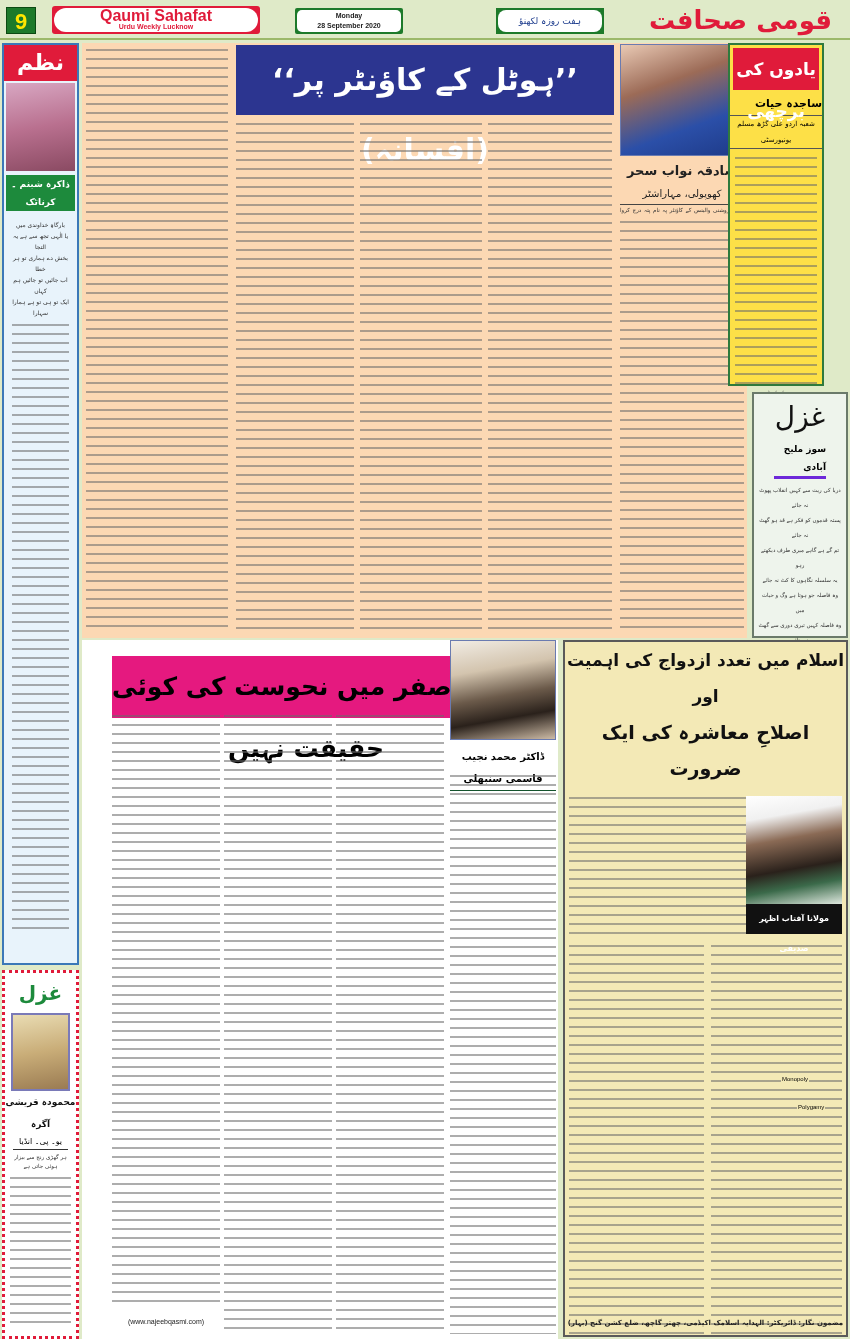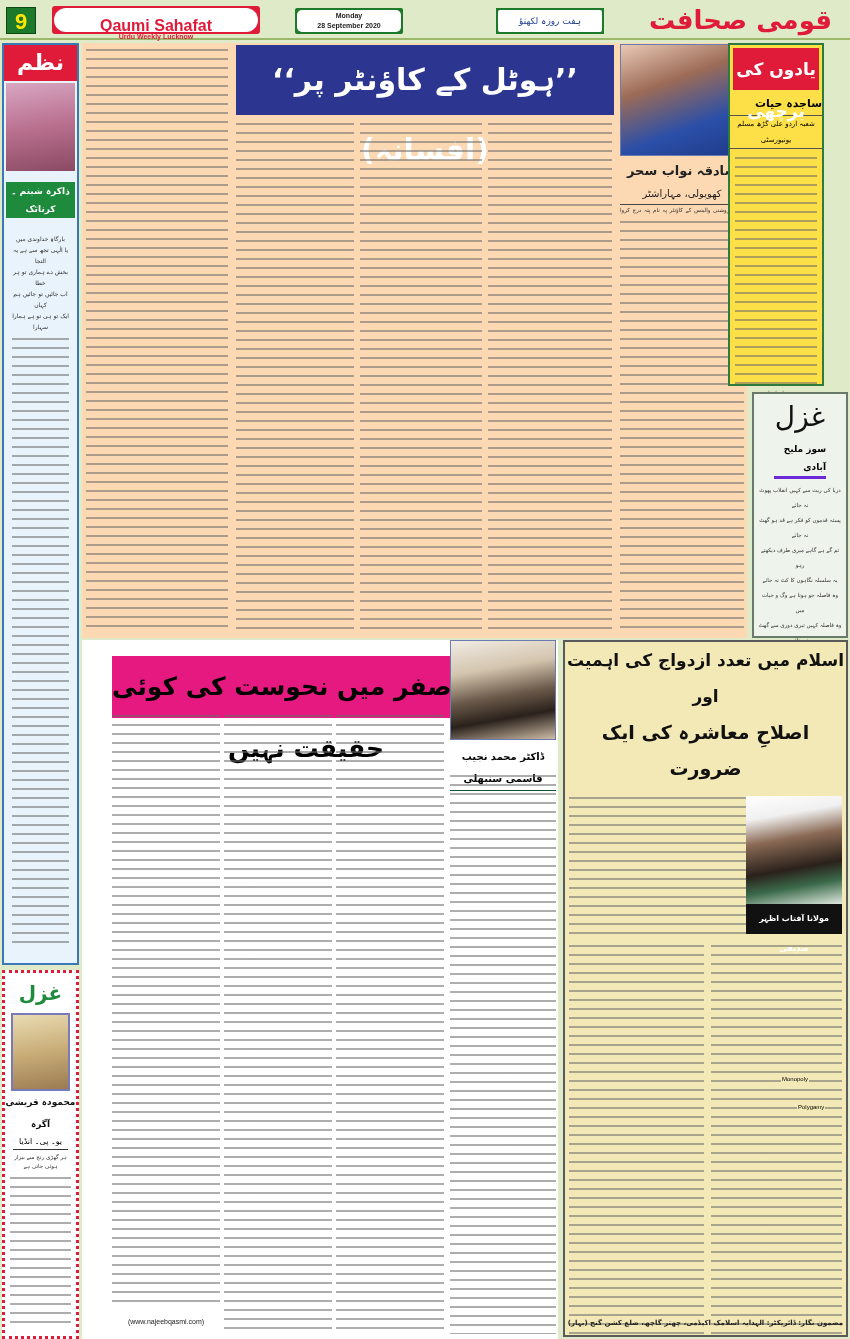--- a/index.html
+++ b/index.html
@@ -2,26 +2,26 @@
 <html><head>
 <meta charset="utf-8">
 <style>
 *{box-sizing:border-box;margin:0;padding:0}
 body{width:850px;height:1339px;background:#dfeac8;font-family:"DejaVu Sans",sans-serif;position:relative;overflow:hidden}
 .abs{position:absolute}
 .hdr{left:0;top:0;width:850px;height:40px;background:#dfeac8;border-bottom:2px solid #9cb96a}
 .pagenum{left:6px;top:7px;width:30px;height:27px;background:#1d7a2a;border:1px solid #0b4a12;color:#ffe600;font-weight:bold;font-size:22px;text-align:center;line-height:27px;font-family:"Liberation Sans",sans-serif}
 .logo{left:52px;top:6px;width:208px;height:28px;background:#e01b3a;border-radius:3px;padding:2px}
 .logo-in{width:100%;height:100%;background:#fff;border-radius:14px;text-align:center;font-family:"Liberation Sans",sans-serif}
-.logo-t{color:#e01b3a;font-weight:bold;font-size:16px;line-height:14px;padding-top:11px}
+.logo-t{color:#e01b3a;font-weight:bold;font-size:16px;line-height:14px;padding-top:1px}
 .logo-s{color:#e01b3a;font-weight:bold;font-size:7px;line-height:8px}
 .datebox{left:295px;top:8px;width:108px;height:26px;background:#1d7a2a;padding:2px;border-radius:2px}
 .datebox-in{background:#fff;width:100%;height:100%;border-radius:5px;text-align:center;font-size:7px;font-weight:bold;color:#222;line-height:10px;padding-top:1px;font-family:"Liberation Sans",sans-serif}
 .weekly{left:496px;top:8px;width:108px;height:26px;background:#1d7a2a;padding:2px}
-.weekly-in{background:#fff;width:100%;height:100%;border-radius:2px;text-align:center;font-size:9px;color:#1f3e8e;line-height:22px}
+.weekly-in{background:#fff;width:100%;height:100%;border-radius:8px;text-align:center;font-size:9px;color:#1f3e8e;line-height:22px}
 .mast{right:18px;top:3px;color:#e01b3a;font-size:26px;font-weight:bold;direction:rtl;line-height:34px}
 .col{background:#fbf3e8}
 .txt{direction:rtl;text-align:justify;font-size:5.6px;line-height:9px;color:#333;overflow:hidden}
 .txtlines{background:repeating-linear-gradient(to bottom,transparent 0,transparent 3px,#6a6a6a 3px,#6a6a6a 5px,transparent 5px,transparent 9px);opacity:.55}
 .redhead{background:#e01b3a;color:#fff;text-align:center;direction:rtl;font-weight:bold}
 .photo{background:linear-gradient(160deg,#b7a38a,#6b5443 60%,#3b2b22)}
 .stars{text-align:center;color:#555;font-size:8px}
 </style>
 </head>
 <body>
@@ -42,21 +42,21 @@
   </div>
   <div class="abs weekly">
     <div class="weekly-in">ہفت روزہ لکھنؤ</div>
   </div>
   <div class="abs mast">قومی صحافت</div>
 </div>
 
 <div class="abs" style="left:2px;top:43px;width:77px;height:922px;background:#e8f3fb;border:2px solid #3b78b8">
   <div class="redhead" style="height:36px;font-size:22px;line-height:36px">نظم</div>
   <div class="photo" style="height:88px;margin:2px;background:linear-gradient(170deg,#d8a7c2,#b9708f 50%,#8a4a62)"></div>
-  <div style="background:#1d8a3c;color:#fff;text-align:center;direction:rtl;font-size:9px;font-weight:bold;line-height:18px;margin:11px 2px">ذاکرہ شبنم ۔ کرناٹک</div>
+  <div style="background:#1d8a3c;color:#fff;text-align:center;direction:rtl;font-size:9px;font-weight:bold;line-height:18px;margin:4px 2px">ذاکرہ شبنم ۔ کرناٹک</div>
   <div class="txt" style="padding:4px;text-align:center;font-size:6px;line-height:11px;height:720px">
     <div>بارگاہِ خداوندی میں</div>
     <div>یا الٰہی تجھ سے ہے یہ التجا</div>
     <div>بخش دے ہماری تو ہر خطا</div>
     <div>اب جائیں تو جائیں ہم کہاں</div>
     <div>ایک تو ہی تو ہے ہمارا سہارا</div>
     <div class="txtlines" style="height:620px;margin:3px 4px"></div>
 
   </div>
 </div>

